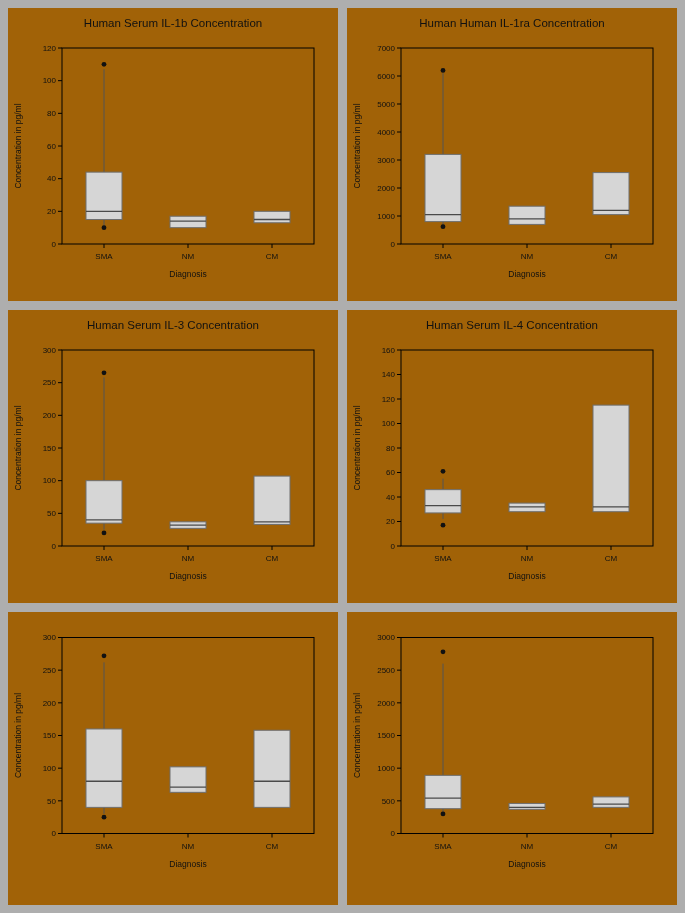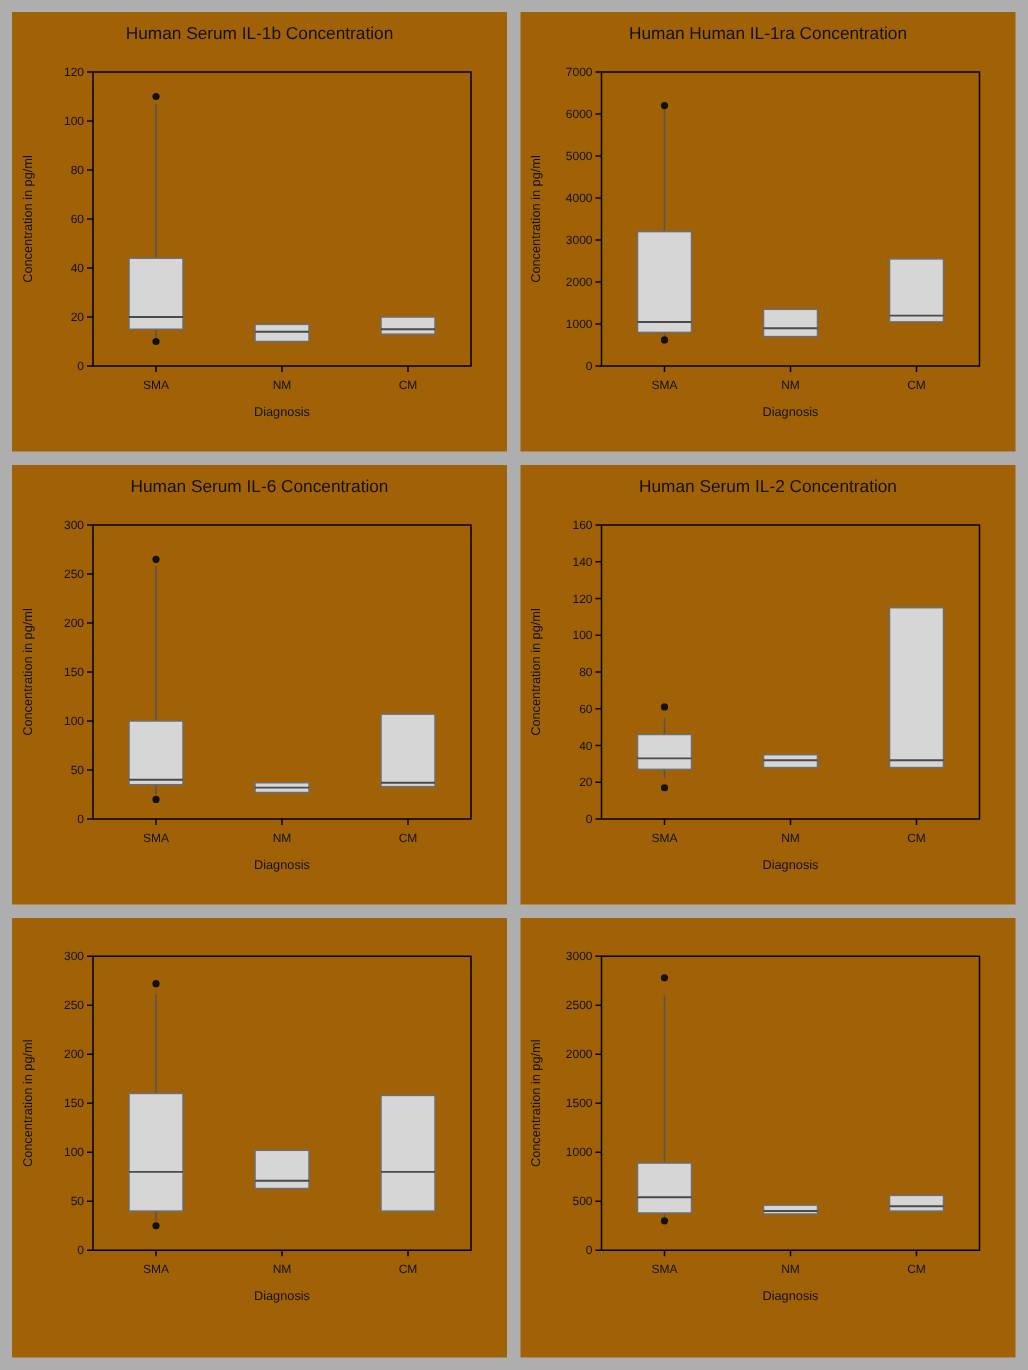--- a/index.html
+++ b/index.html
@@ -113,21 +113,21 @@
           <line x1="264" y1="208" x2="264" y2="212" stroke="#000" stroke-width="1"></line>
           <text x="264" y="223" text-anchor="middle" font-size="8">CM</text>
           <line x1="264" y1="136.60000000000002" x2="264" y2="178.6" stroke="#555" stroke-width="1"></line>
           <rect x="246" y="136.60000000000002" width="36" height="41.99999999999997" fill="#d6d6d6" stroke="#6e6e6e" stroke-width="1"></rect>
           <line x1="246" y1="174.4" x2="282" y2="174.4" stroke="#4a4a4a" stroke-width="1.3"></line>
           <text x="180" y="241" text-anchor="middle" font-size="8.5">Diagnosis</text>
         </svg>
       </div>
   </div>
   <div class="panel">
-    <div class="panel-title">Human Serum IL-6 Concentration</div>
+    <div class="panel-title">Human Serum IL-3 Concentration</div>
     <div class="plot">
         <svg viewBox="0 0 330 266" preserveAspectRatio="xMidYMid meet">
           <rect x="54" y="12" width="252" height="196" fill="none" stroke="#000" stroke-width="1"></rect>
           <line x1="50" y1="208" x2="54" y2="208" stroke="#000" stroke-width="1"></line>
           <text x="48" y="210.7" text-anchor="end" font-size="8">0</text>
           <line x1="50" y1="175.33333333333334" x2="54" y2="175.33333333333334" stroke="#000" stroke-width="1"></line>
           <text x="48" y="178.03333333333333" text-anchor="end" font-size="8">50</text>
           <line x1="50" y1="142.66666666666669" x2="54" y2="142.66666666666669" stroke="#000" stroke-width="1"></line>
           <text x="48" y="145.36666666666667" text-anchor="end" font-size="8">100</text>
           <line x1="50" y1="110" x2="54" y2="110" stroke="#000" stroke-width="1"></line>
@@ -154,21 +154,21 @@
           <line x1="264" y1="208" x2="264" y2="212" stroke="#000" stroke-width="1"></line>
           <text x="264" y="223" text-anchor="middle" font-size="8">CM</text>
           <line x1="264" y1="138.09333333333333" x2="264" y2="186.44" stroke="#555" stroke-width="1"></line>
           <rect x="246" y="138.09333333333333" width="36" height="48.346666666666664" fill="#d6d6d6" stroke="#6e6e6e" stroke-width="1"></rect>
           <line x1="246" y1="183.82666666666665" x2="282" y2="183.82666666666665" stroke="#4a4a4a" stroke-width="1.3"></line>
           <text x="180" y="241" text-anchor="middle" font-size="8.5">Diagnosis</text>
         </svg>
       </div>
   </div>
   <div class="panel">
-    <div class="panel-title">Human Serum IL-2 Concentration</div>
+    <div class="panel-title">Human Serum IL-4 Concentration</div>
     <div class="plot">
         <svg viewBox="0 0 330 266" preserveAspectRatio="xMidYMid meet">
           <rect x="54" y="12" width="252" height="196" fill="none" stroke="#000" stroke-width="1"></rect>
           <line x1="50" y1="208" x2="54" y2="208" stroke="#000" stroke-width="1"></line>
           <text x="48" y="210.7" text-anchor="end" font-size="8">0</text>
           <line x1="50" y1="183.5" x2="54" y2="183.5" stroke="#000" stroke-width="1"></line>
           <text x="48" y="186.2" text-anchor="end" font-size="8">20</text>
           <line x1="50" y1="159" x2="54" y2="159" stroke="#000" stroke-width="1"></line>
           <text x="48" y="161.7" text-anchor="end" font-size="8">40</text>
           <line x1="50" y1="134.5" x2="54" y2="134.5" stroke="#000" stroke-width="1"></line>

